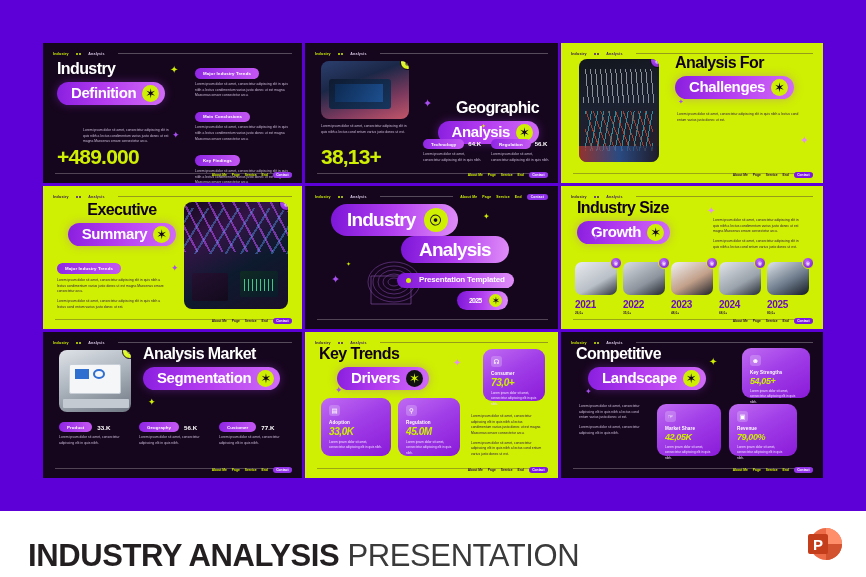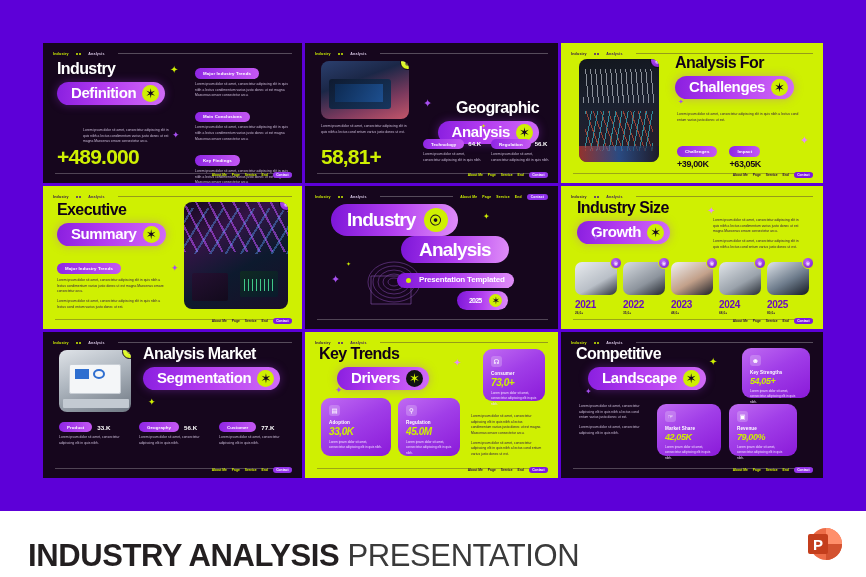--- a/index.html
+++ b/index.html
@@ -158,21 +158,21 @@
   .s2-statrow .val { font-size: 6px; font-weight: bold; color: #fff; }
 
   
   .s3-photo { position: absolute; left: 18px; top: 16px; width: 80px; height: 103px; }
   .s3-head { position: absolute; left: 114px; top: 12px; width: 140px; }
   .s3-lorem { position: absolute; left: 116px; top: 69px; width: 128px; }
   .s3-stats { position: absolute; left: 116px; top: 96px; display: flex; gap: 12px; }
   .s3-stat .num { font-size: 9px; font-weight: bold; color: #16061d; letter-spacing: -.4px; margin-top: 2px; }
 
   
-  .s4-head { position: absolute; left: 14px; top: 16px; width: 130px; }
+  .s4-head { position: absolute; left: 14px; top: 16px; width: 130px; text-align: center; }
   .s4-body { position: absolute; left: 14px; top: 70px; width: 110px; }
   .s4-photo { position: absolute; right: 14px; top: 16px; width: 104px; height: 107px; }
 
   
   .t-pill {
     display: inline-flex; align-items: center; gap: 8px;
     background: linear-gradient(95deg, #7d16d8 0%, #b340f0 50%, #e08ef8 100%);
     border-radius: 40px; padding: 4px 10px 4px 16px;
   }
   .t-pill .txt { font-size: 19px; font-weight: bold; color: #fff; letter-spacing: -0.8px; line-height: 1.02; }
@@ -308,21 +308,21 @@
 
         <div class="s2-photo photo" style="background:linear-gradient(160deg,#2b3f6e 0%,#1b2747 35%,#7d3a5e 70%,#c4566a 100%);">
           <div style="position:absolute;left:8px;top:18px;width:62px;height:30px;background:linear-gradient(145deg,#0e1a30,#17365e);border-radius:3px;"></div>
           <div style="position:absolute;left:14px;top:23px;width:48px;height:18px;background:linear-gradient(120deg,#0d2a52,#1d4f8f);"></div>
           <div class="corner-badge lime">◉</div>
         </div>
 
         <div class="s2-lorem">
           <div class="lorem">Lorem ipsum dolor sit amet, consectetur adipiscing elit in quis nibh a lectus cond entum varius justo donec ut est.</div>
         </div>
-        <div class="s2-num bignum">58,81+</div>
+        <div class="s2-num bignum">38,13+</div>
 
         <div class="s2-head">
           <div class="h-line1" style="text-align:right;">Geographic</div>
           <div style="text-align:right;">
             <div class="pill-head">
               <span class="txt">Analysis</span>
               <span class="star-badge">✶</span>
             </div>
           </div>
         </div>
@@ -380,30 +380,20 @@
           <div class="pill-head">
             <span class="txt">Challenges</span>
             <span class="star-badge">✶</span>
           </div>
         </div>
 
         <div class="s3-lorem">
           <div class="lorem">Lorem ipsum dolor sit amet, consectetur adipiscing elit in quis nibh a lectus cond entum varius justo donec ut est.</div>
         </div>
 
-        <div class="s3-stats">
-          <div class="s3-stat">
-            <span class="pill">Challenges</span>
-            <div class="num">+39,00K</div>
-          </div>
-          <div class="s3-stat">
-            <span class="pill">Impact</span>
-            <div class="num">+63,05K</div>
-          </div>
-        </div>
 
         <span class="sparkle violet" style="left:117px; top:55px; font-size:7px;">✦</span>
         <span class="sparkle pink" style="right:14px; top:92px; font-size:11px;">✦</span>
 
         <div class="botrule"></div>
         <div class="botnav">
           <span>About Me</span>
           <span>Page</span>
           <span>Service</span>
           <span>End</span>

